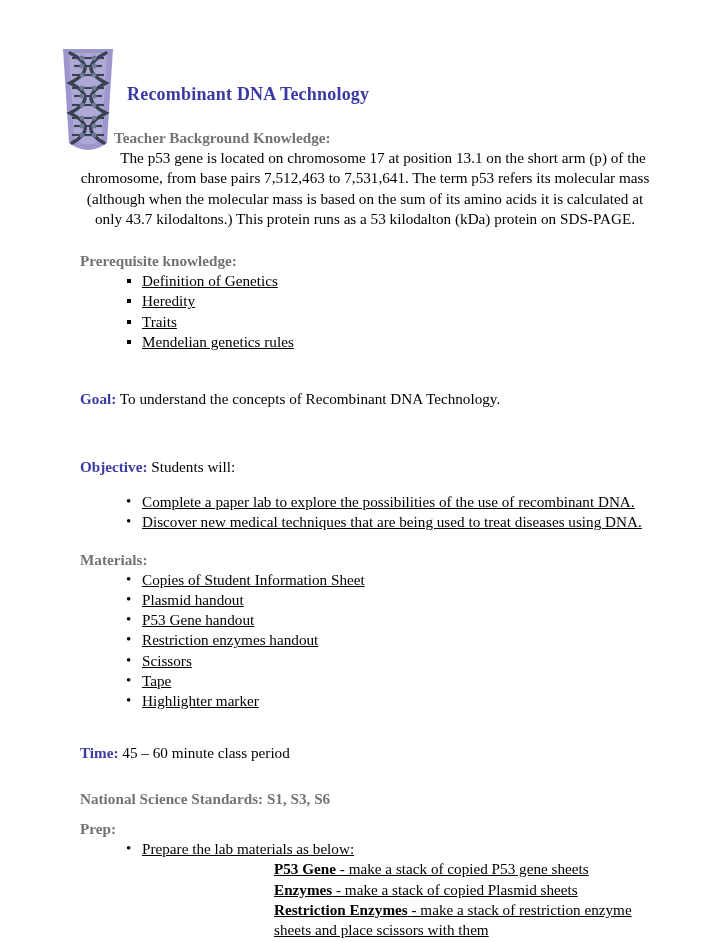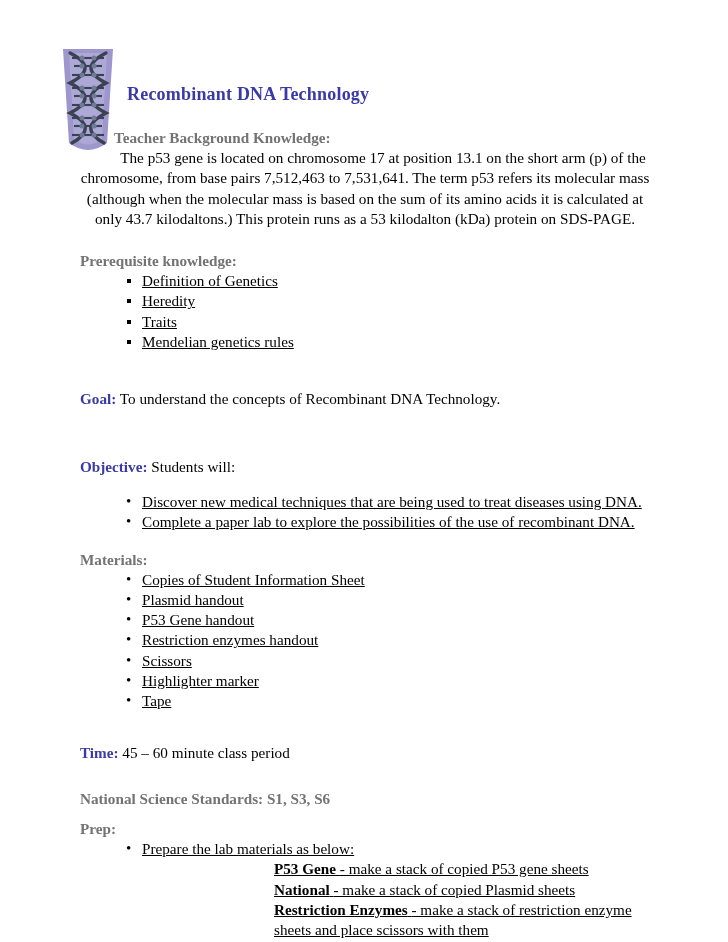--- a/index.html
+++ b/index.html
@@ -216,37 +216,37 @@
     </div>
 
     <div class="gap-md"></div>
 
     <div class="sec">
       <p>
         <span class="inline-label">Objective:</span>
         <span class="inline-val">Students will:</span>
       </p>
       <ul class="rnd">
+        <li>Complete a paper lab to explore the possibilities of the use of recombinant DNA.</li>
         <li>Discover new medical techniques that are being used to treat diseases using DNA.</li>
-        <li>Complete a paper lab to explore the possibilities of the use of recombinant DNA.</li>
       </ul>
     </div>
 
     <div class="gap-md"></div>
 
     <div class="sec">
       <p class="heading">Materials:</p>
       <ul class="rnd">
         <li>Copies of Student Information Sheet</li>
         <li>Plasmid handout</li>
         <li>P53 Gene handout</li>
         <li>Restriction enzymes handout</li>
         <li>Scissors</li>
+        <li>Tape</li>
         <li>Highlighter marker</li>
-        <li>Tape</li>
       </ul>
     </div>
 
     <div class="gap-md"></div>
 
     <div class="sec">
       <p>
         <span class="inline-label">Time:</span>
         <span class="inline-val">45 – 60 minute class period</span>
       </p>
@@ -264,21 +264,21 @@
       <p class="heading">Prep:</p>
       <ul class="rnd">
         <li>
           <span>Prepare the lab materials as below:</span>
           <div class="subblock">
             <p class="subline">
               <span class="term">P53 Gene</span>
               <span>- make a stack of copied P53 gene sheets</span>
             </p>
             <p class="subline">
-              <span class="term">National</span>
+              <span class="term">Enzymes</span>
               <span>- make a stack of copied Plasmid sheets</span>
             </p>
             <p class="subline">
               <span class="term">Restriction Enzymes</span>
               <span>- make a stack of restriction enzyme sheets and place scissors with them</span>
             </p>
             <p class="subline">
               <span class="term">Ligase</span>
               <span>- make a pick-up area for scotch tape.</span>
             </p>

